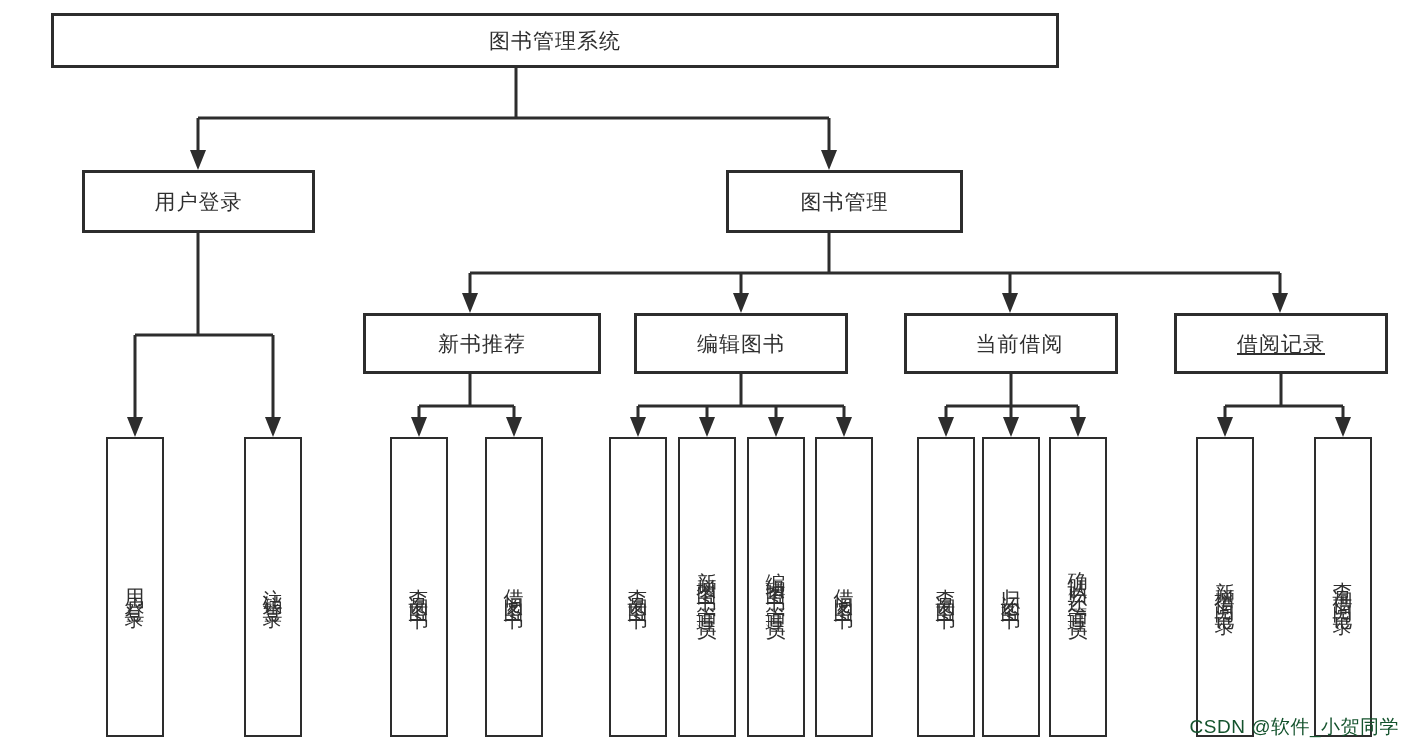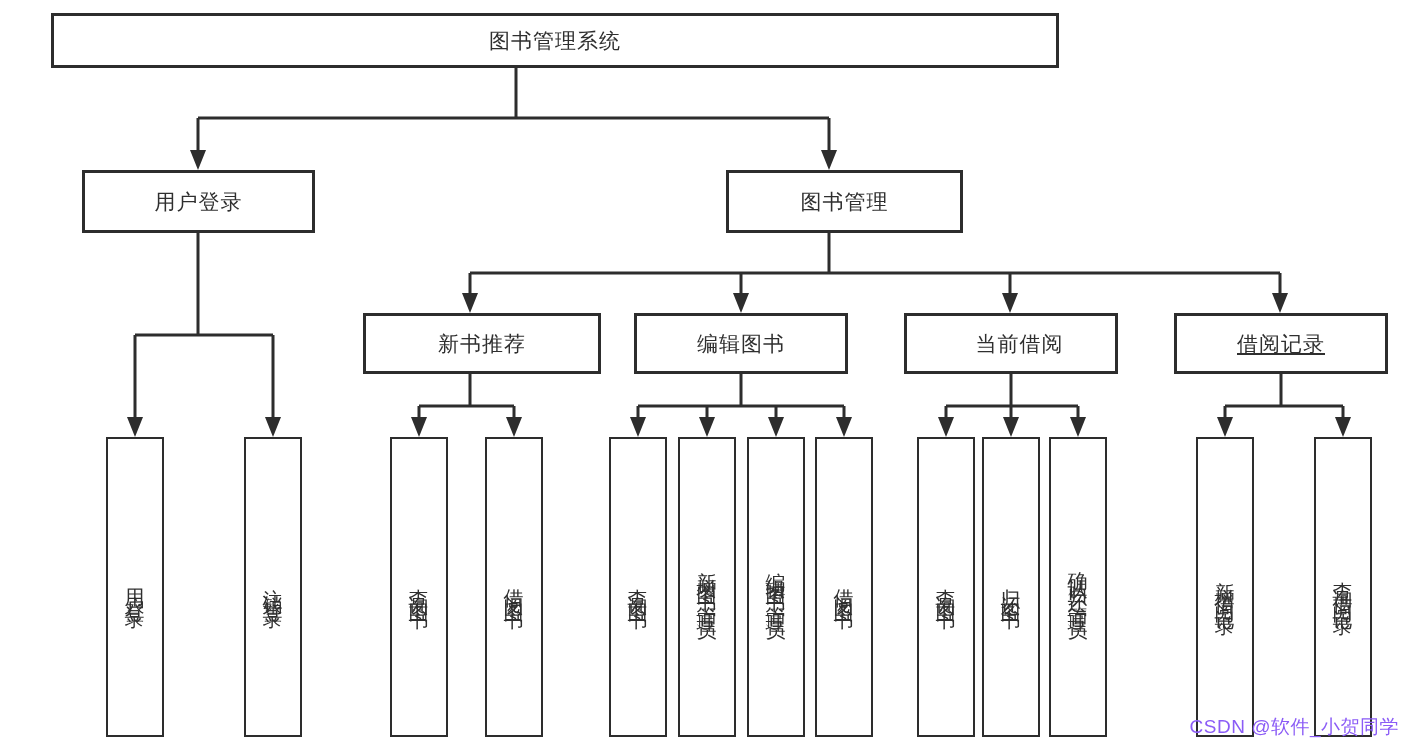--- a/index.html
+++ b/index.html
@@ -47,21 +47,21 @@
     font-size: 20px;
     letter-spacing: 7px;
     line-height: 1;
     white-space: nowrap;
   }
   .watermark {
     position: absolute;
     right: 6px;
     top: 714px;
     font-size: 19px;
-    color: #8b5cf6;
+    color: #14532d;
     letter-spacing: 0.5px;
     white-space: nowrap;
   }
 </style>
 </head>
 <body>
 
 <div class="canvas">
 
   <svg class="connectors" width="1405" height="747" viewBox="0 0 1405 747">

